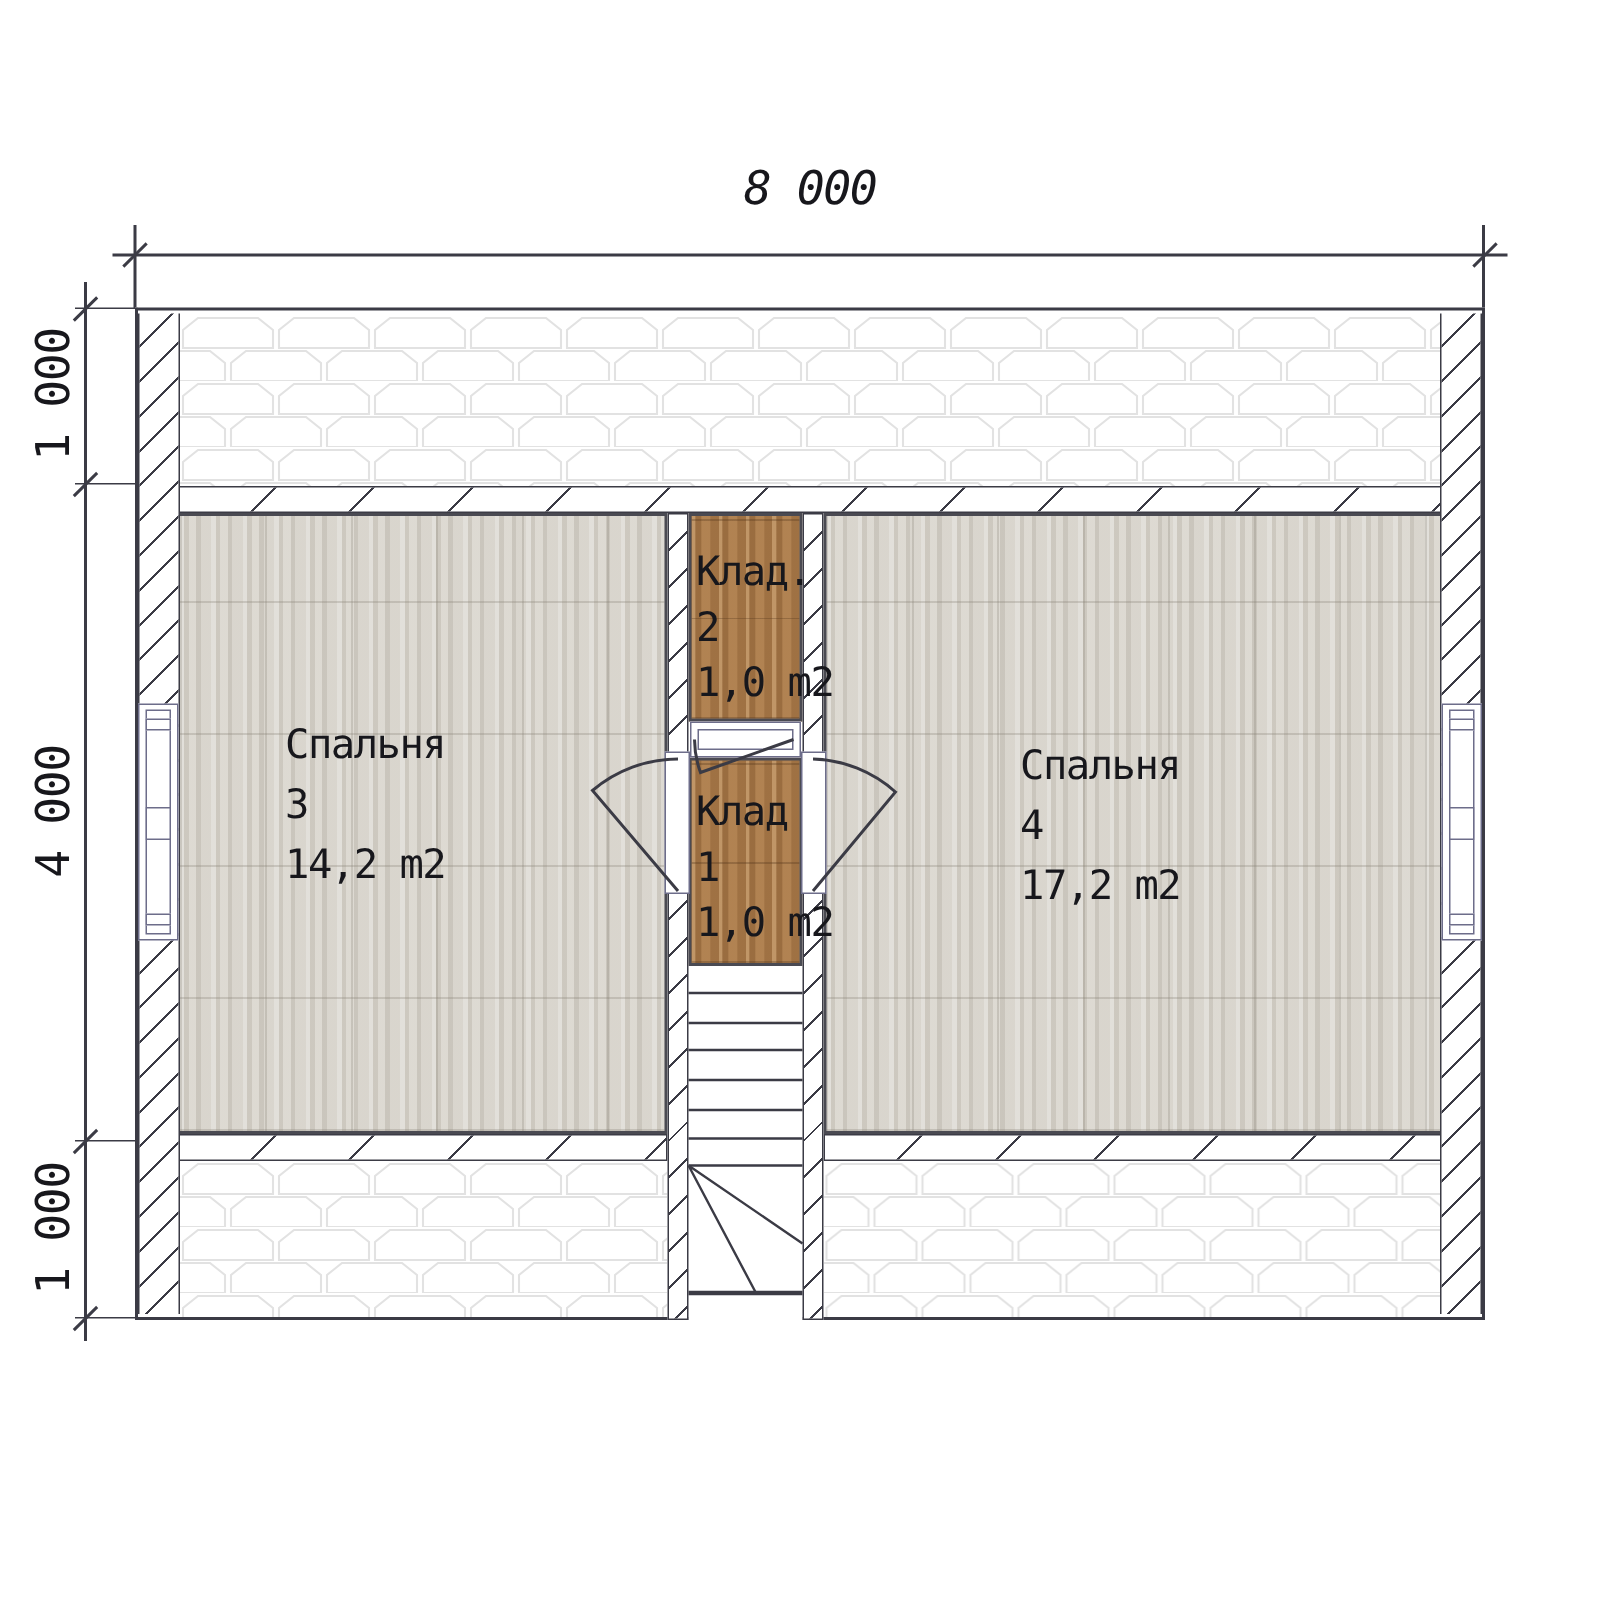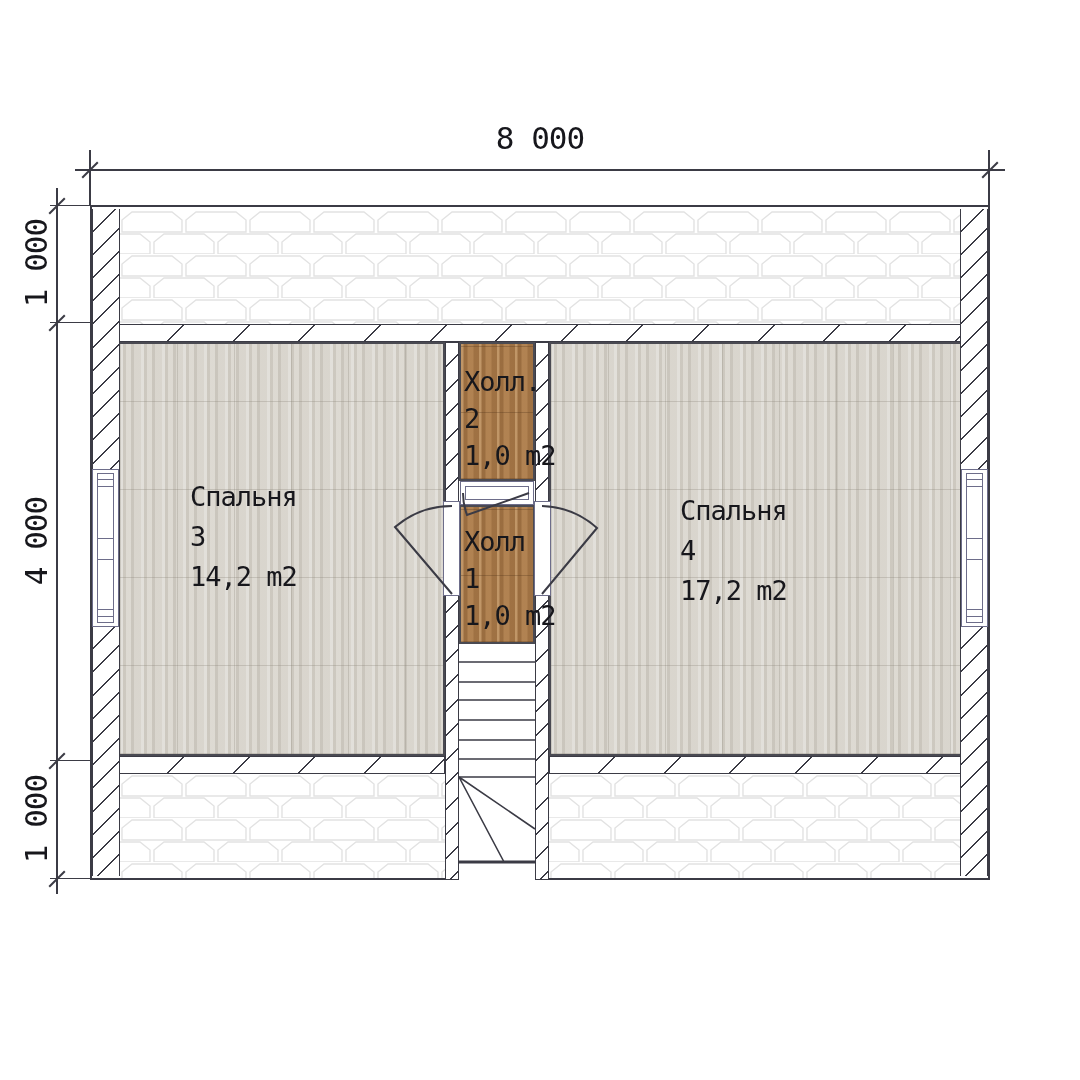--- a/index.html
+++ b/index.html
@@ -59,21 +59,21 @@
 
   
   .roomlabel{font-size:27px;letter-spacing:-1px;line-height:40px;white-space:nowrap;color:var(--text);}
   .roomlabel.small{line-height:37px;}
 </style>
 </head>
 <body>
 
 <div class="canvas">
 
-  <div class="abs dimtext" style="left:90px;top:120px;width:900px;text-align:center;">8 000</div>
+  <div class="abs dimtext" style="left:90px;top:108px;width:900px;text-align:center;font-style:italic;">8 000</div>
   <div class="abs dimline" style="left:75px;top:169px;width:930px;height:1.5px;"></div>
   <div class="abs dimline" style="left:89px;top:150px;width:1.5px;height:56px;"></div>
   <div class="abs dimline" style="left:988px;top:150px;width:1.5px;height:56px;"></div>
   <div class="abs tick" style="left:79px;top:168.5px;"></div>
   <div class="abs tick" style="left:979px;top:168.5px;"></div>
 
   <div class="abs dimline" style="left:56px;top:188px;width:1.5px;height:706px;"></div>
   <div class="abs dimline" style="left:50px;top:204.5px;width:42px;height:1.5px;"></div>
   <div class="abs dimline" style="left:50px;top:321.5px;width:66px;height:1.5px;"></div>
   <div class="abs dimline" style="left:50px;top:759.5px;width:66px;height:1.5px;"></div>
@@ -163,26 +163,26 @@
         <path d="M437 286 L375 308 A66 66 0 0 1 371 286" stroke-width="2"></path>
       </g>
     </svg>
 
     <div class="abs roomlabel" style="left:98px;top:270px;">
       <div>Спальня</div>
       <div>3</div>
       <div>14,2 m2</div>
     </div>
     <div class="abs roomlabel small" style="left:372px;top:156px;">
-      <div>Холл.</div>
+      <div>Клад.</div>
       <div>2</div>
       <div>1,0 m2</div>
     </div>
     <div class="abs roomlabel small" style="left:372px;top:316px;">
-      <div>Холл</div>
+      <div>Клад</div>
       <div>1</div>
       <div>1,0 m2</div>
     </div>
     <div class="abs roomlabel" style="left:588px;top:284px;">
       <div>Спальня</div>
       <div>4</div>
       <div>17,2 m2</div>
     </div>
 
   </div>

